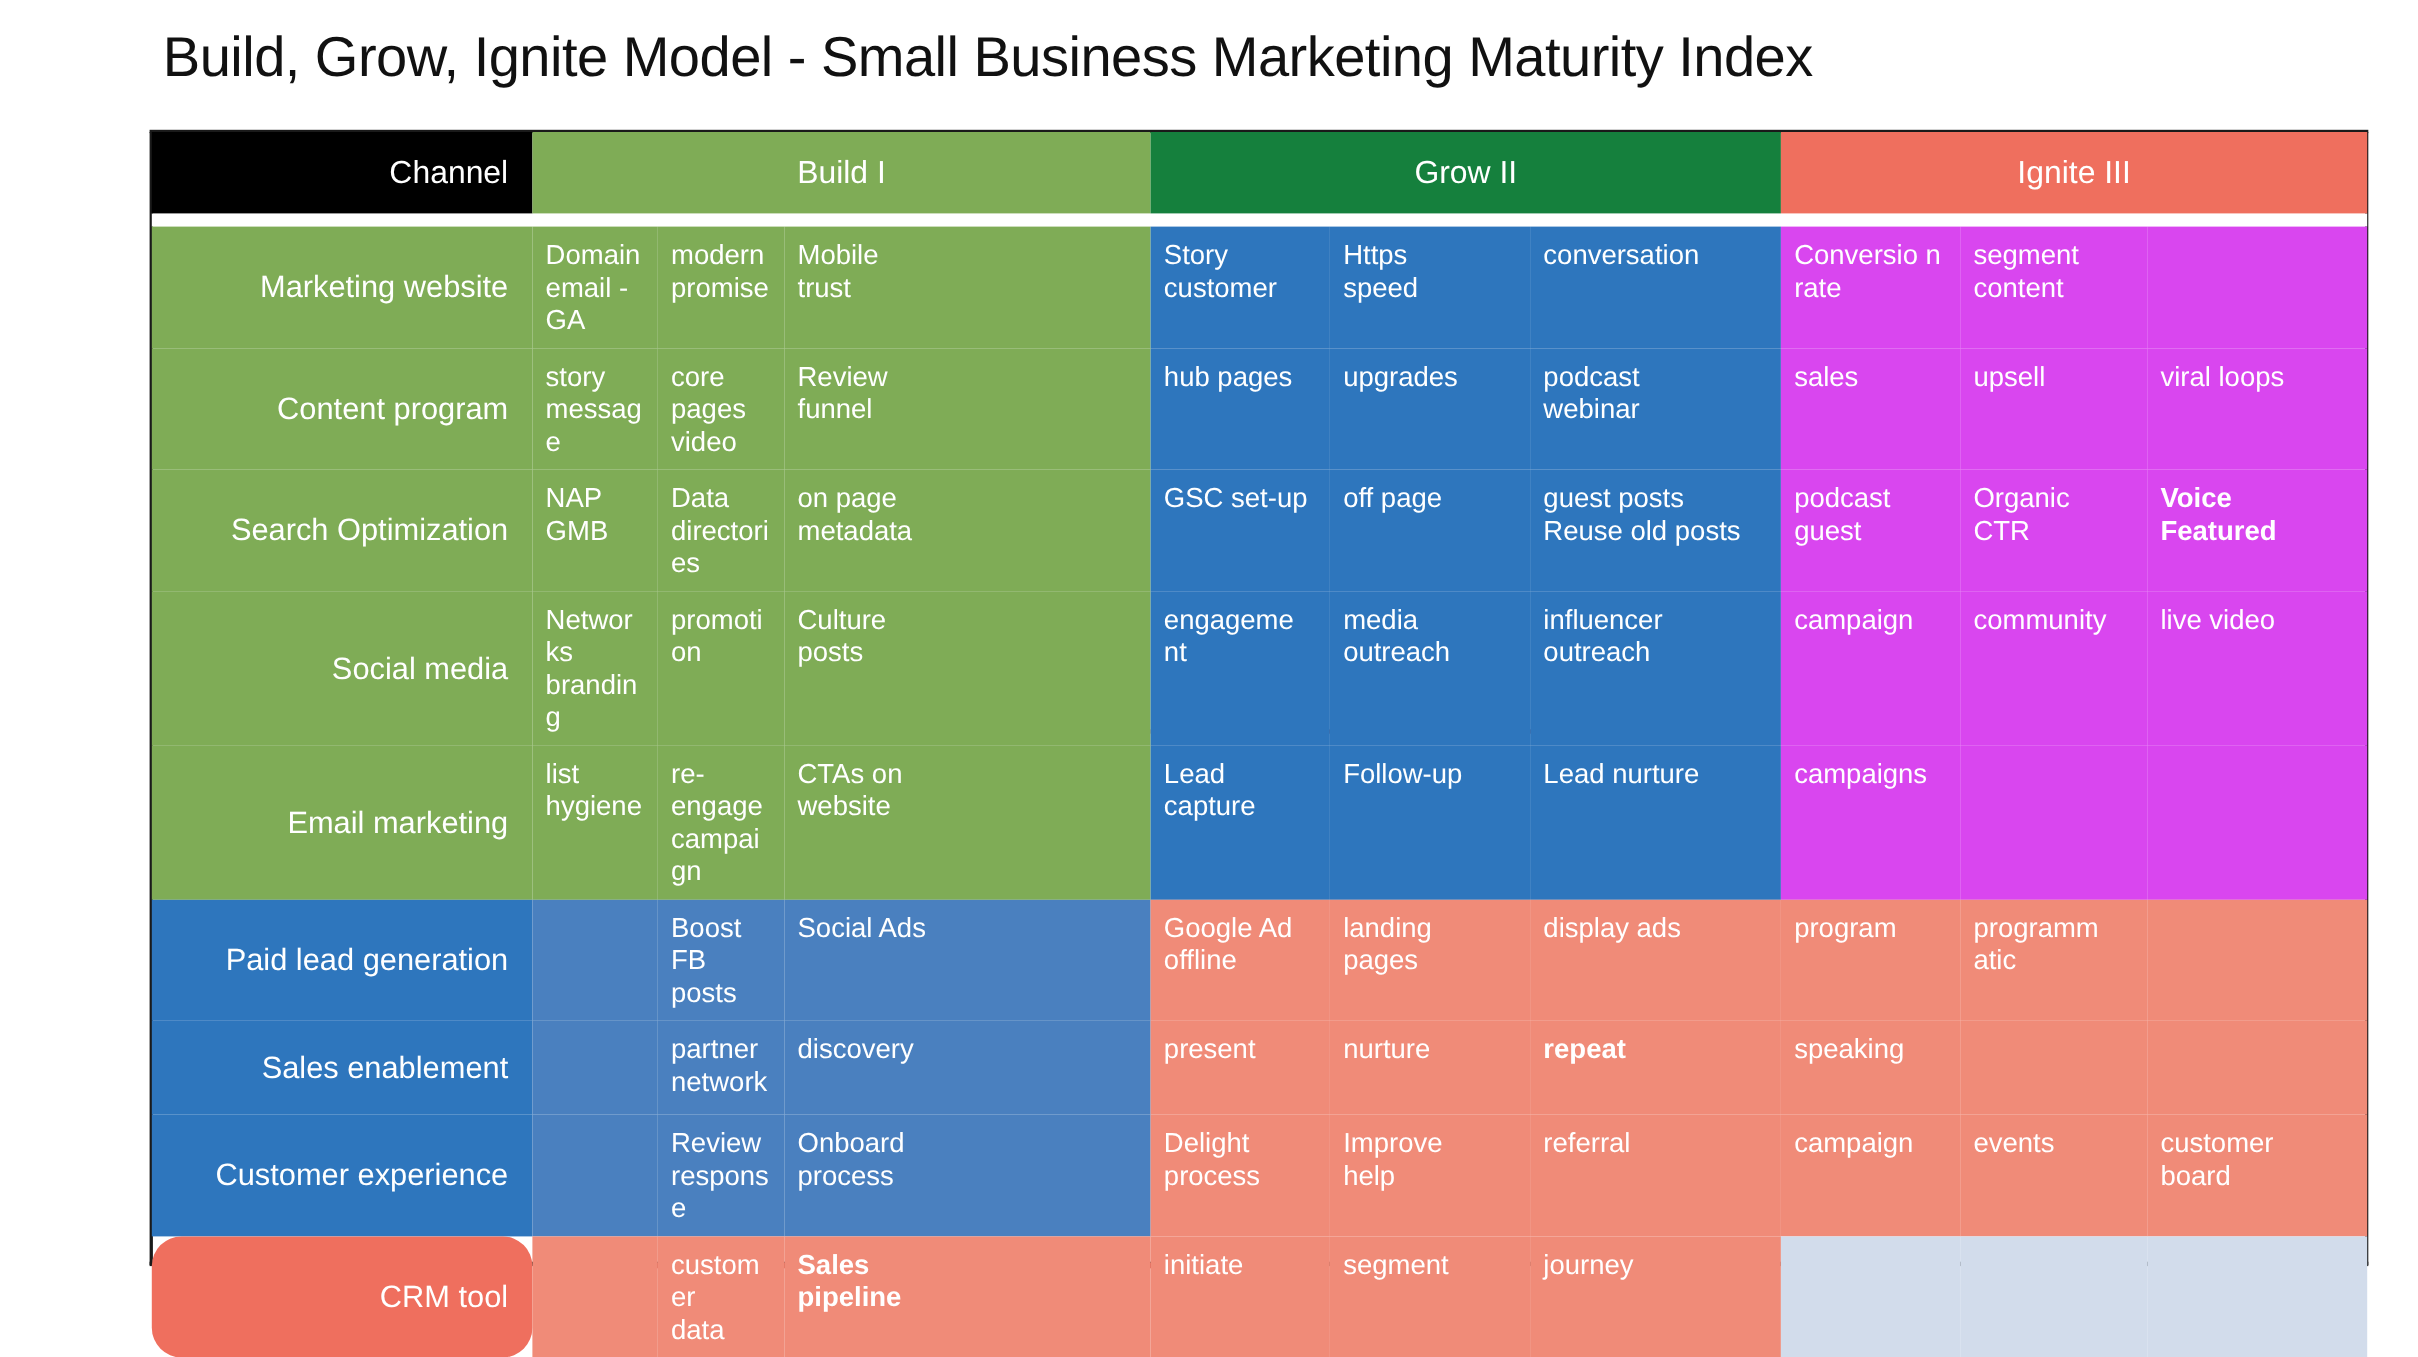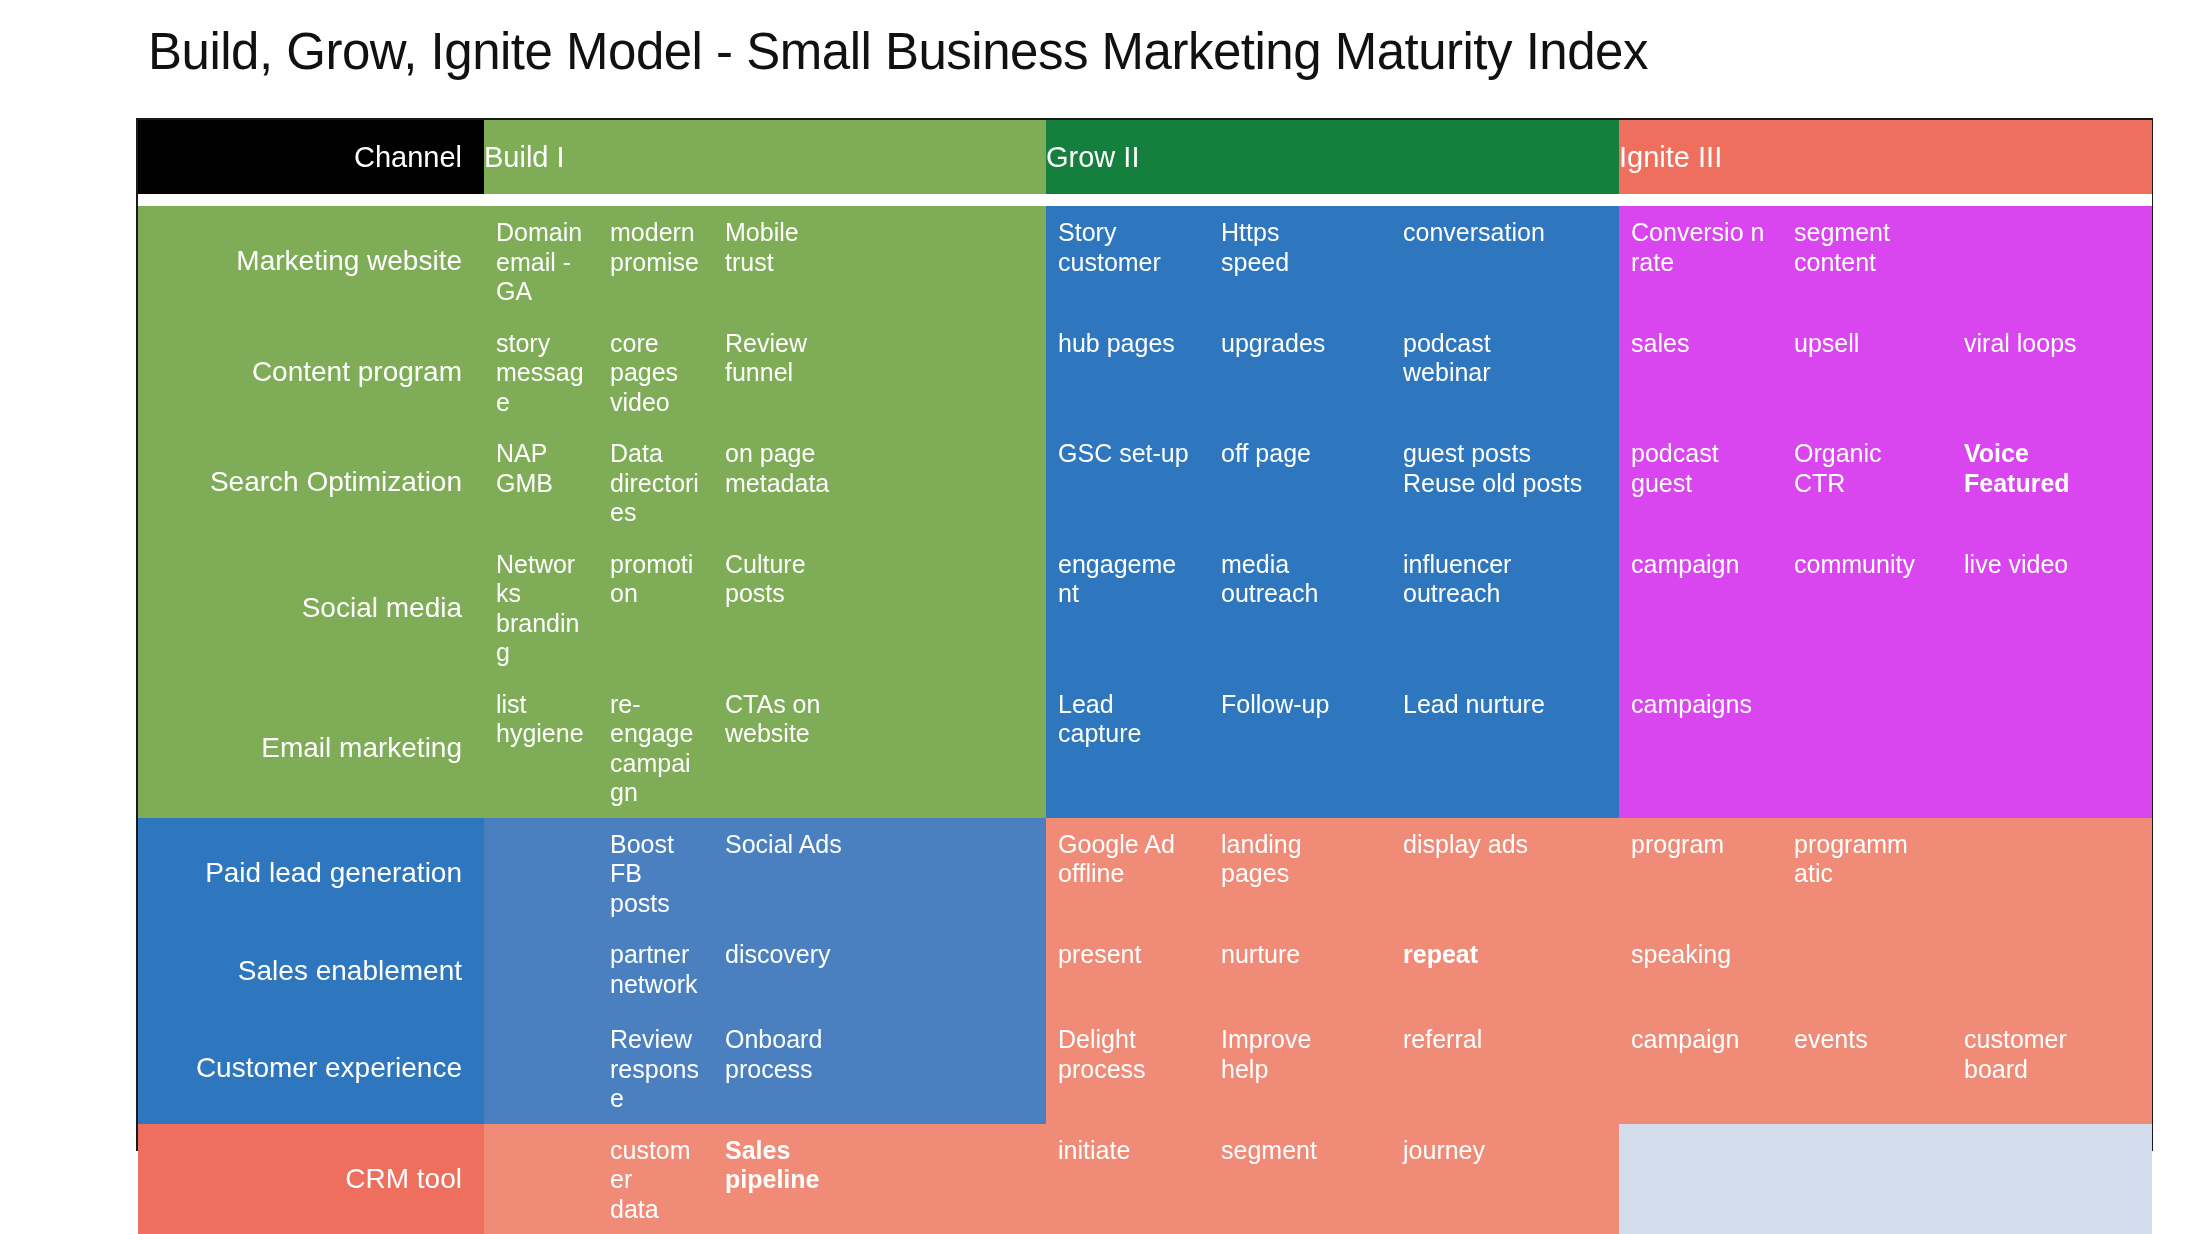--- a/index.html
+++ b/index.html
@@ -39,21 +39,21 @@
     vertical-align: top;
     padding: 0;
     border: 0;
   }
   
   .hdr {
     height: 74px;
     color: #ffffff;
     font-size: 29px;
     font-weight: 400;
-    text-align: left;
+    text-align: center;
     vertical-align: middle !important;
     border-right: 4px solid #ffffff;
     position: relative;
   }
   .hdr-channel {
     background: #000000;
     text-align: right;
     padding-right: 22px !important;
   }
   .hdr-build  { background: #7fac56; }
@@ -68,21 +68,21 @@
     font-size: 28px;
     text-align: right;
     padding: 0 22px 0 10px !important;
     vertical-align: middle !important;
     border-right: 4px solid #ffffff;
     border-bottom: 5px solid #ffffff;
     white-space: nowrap;
   }
   .chan-green  { background: #7fac56; }
   .chan-blue   { background: #2e76bd; }
-  .chan-red    { background: #ef6f5e; }
+  .chan-red    { background: #ef6f5e; border-radius: 27px; }
 
   
   .cell {
     font-size: 25px;
     line-height: 1.18;
     color: #ffffff;
     padding: 12px 11px 10px 12px !important;
     border-right: 4px solid #ffffff;
     border-bottom: 5px solid #ffffff;
     word-wrap: break-word;

